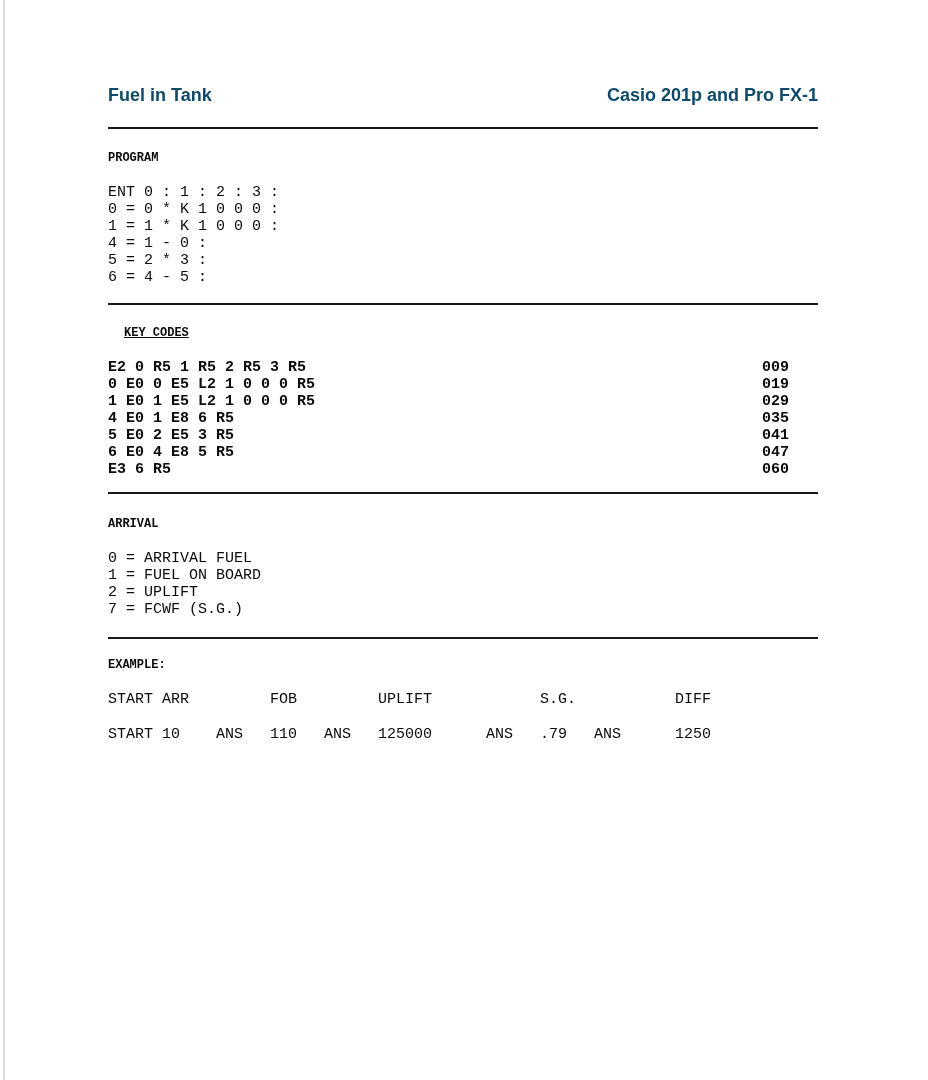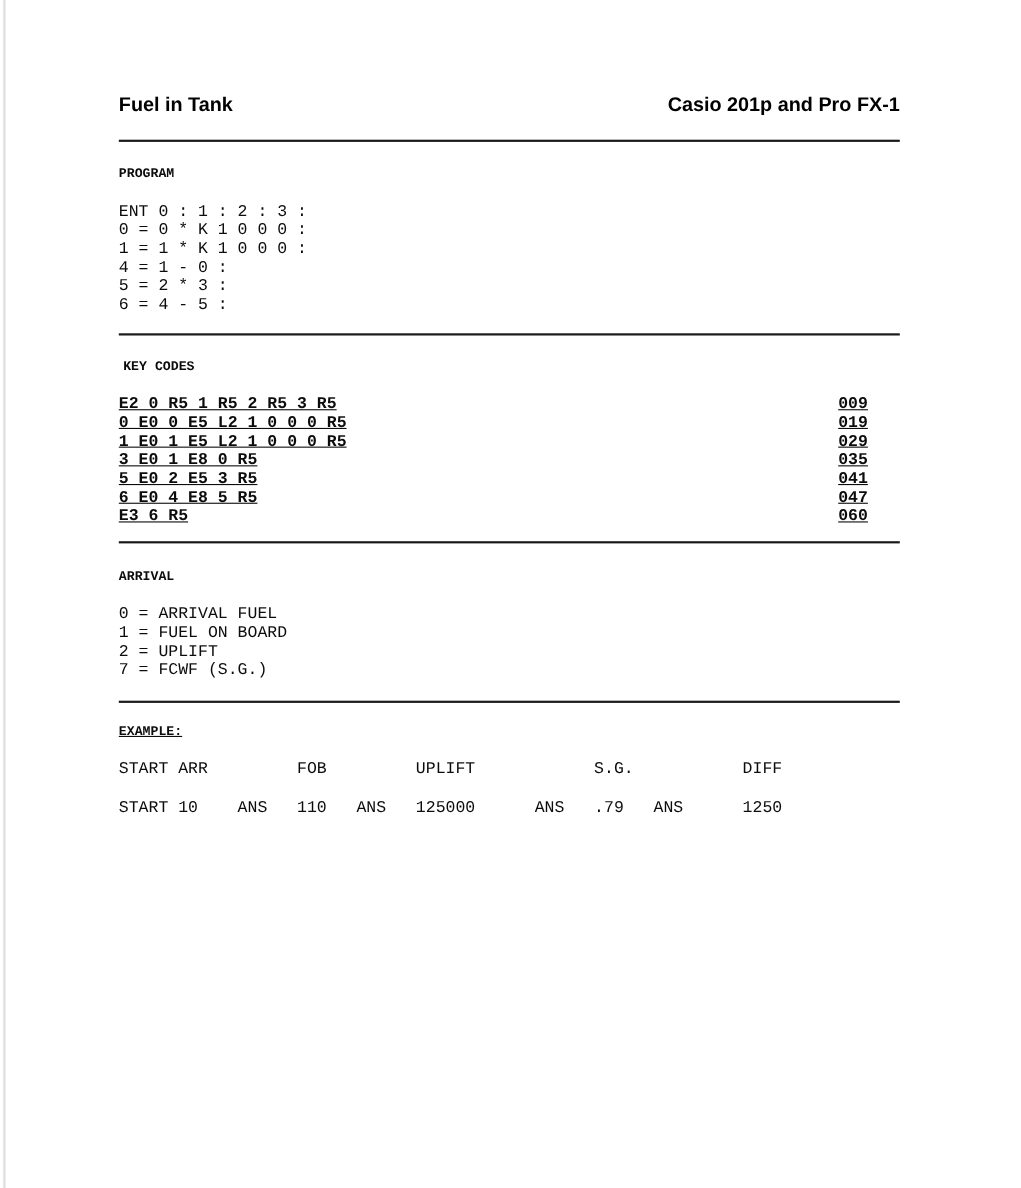--- a/index.html
+++ b/index.html
@@ -31,60 +31,59 @@
   }
   .doc-header {
     display: flex;
     justify-content: space-between;
     align-items: flex-start;
     margin-top: 84px;
     font-family: "Liberation Sans", "DejaVu Sans", sans-serif;
     font-weight: 700;
     font-size: 18px;
     line-height: 22px;
-    color: #000000;
+    color: #0c4a6e;
   }
   .rule {
     border: none;
     border-top: 2px solid #191919;
     margin: 0;
     width: 100%;
   }
   .rule-1 { margin-top: 21px; }
   .rule-2 { margin-top: 17px; }
   .rule-3 { margin-top: 14px; }
   .rule-4 { margin-top: 19px; }
 
   .section-label {
     font-size: 12px;
     font-weight: 700;
     line-height: 17px;
     white-space: pre;
   }
   .label-program  { margin: 21px 0 17px 0; }
-  .label-keycodes { margin: 20px 0 17px 4px; }
+  .label-keycodes { margin: 20px 0 17px 16px; text-decoration: underline; }
   .label-inputs   { margin: 22px 0 17px 0; }
-  .label-example  { margin: 18px 0 17px 0; text-decoration: underline; }
+  .label-example  { margin: 18px 0 17px 0; }
 
   .mono-block div,
   .mono-line {
     font-size: 15px;
     font-weight: 400;
     line-height: 17px;
     white-space: pre;
   }
   .kc-row {
     display: flex;
     justify-content: space-between;
     font-size: 15px;
     font-weight: 700;
     line-height: 17px;
     white-space: pre;
     padding-right: 29px;
-    text-decoration: underline;
   }
   .example-header { margin-bottom: 18px; }
   .example-values { margin-bottom: 0; }
 </style>
 </head>
 <body>
 
 <div class="page-edge"></div>
 
 <div class="content">
@@ -119,21 +118,21 @@
       </div>
       <div class="kc-row">
         <span>0 E0 0 E5 L2 1 0 0 0 R5</span>
         <span>019</span>
       </div>
       <div class="kc-row">
         <span>1 E0 1 E5 L2 1 0 0 0 R5</span>
         <span>029</span>
       </div>
       <div class="kc-row">
-        <span>3 E0 1 E8 0 R5</span>
+        <span>4 E0 1 E8 6 R5</span>
         <span>035</span>
       </div>
       <div class="kc-row">
         <span>5 E0 2 E5 3 R5</span>
         <span>041</span>
       </div>
       <div class="kc-row">
         <span>6 E0 4 E8 5 R5</span>
         <span>047</span>
       </div>

